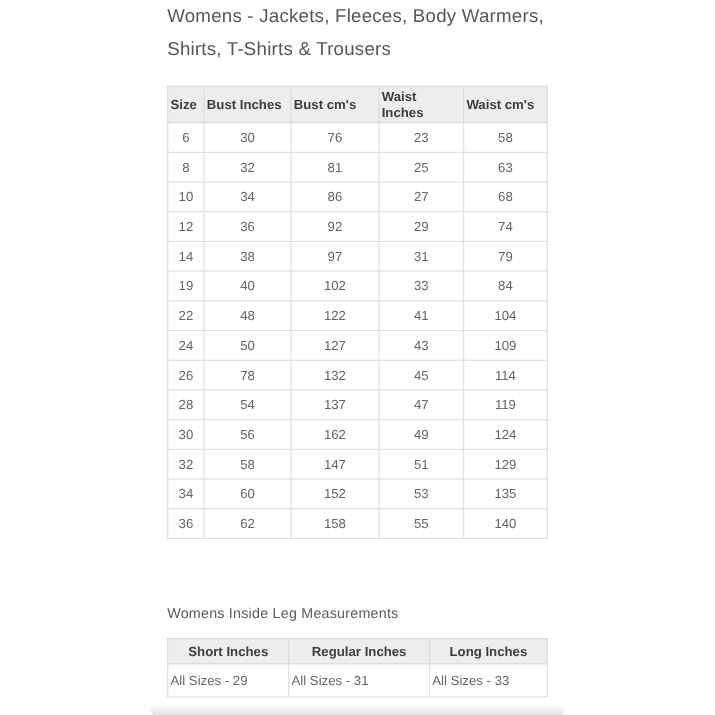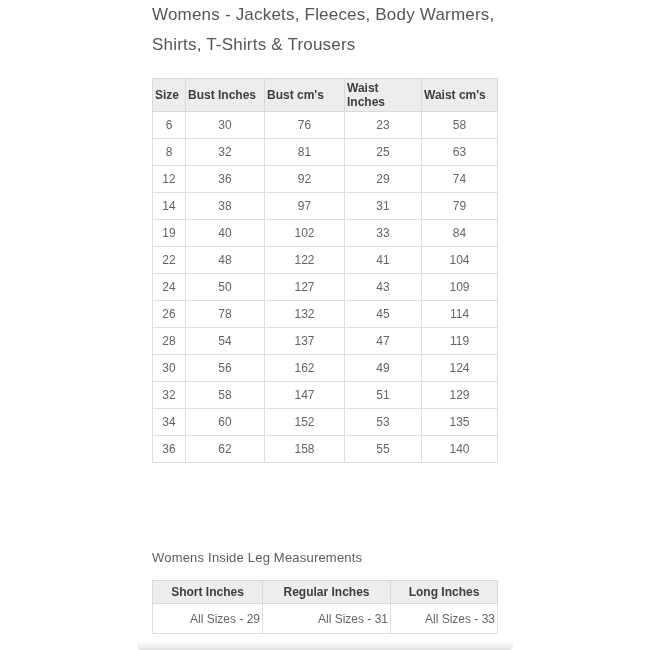--- a/index.html
+++ b/index.html
@@ -81,21 +81,21 @@
     text-align: center;
     height: 23px;
     padding: 2px 2px;
     margin-left: 18px;
   }
   table.leg-table td {
     border: 1px solid #dcdedf;
     font-size: 12px;
     font-weight: 400;
     color: #626466;
-    text-align: right;
+    text-align: left;
     height: 30px;
     padding: 0 2px;
     background: #ffffff;
   }
   col.l-short { width: 110px; }
   col.l-reg   { width: 128px; }
   col.l-long  { width: 107px; }
 
   .bottom-panel-edge {
     position: absolute;
@@ -139,20 +139,27 @@
         <td>58</td>
       </tr>
       <tr>
         <td>8</td>
         <td>32</td>
         <td>81</td>
         <td>25</td>
         <td>63</td>
       </tr>
       <tr>
+        <td>10</td>
+        <td>34</td>
+        <td>86</td>
+        <td>27</td>
+        <td>68</td>
+      </tr>
+      <tr>
         <td>12</td>
         <td>36</td>
         <td>92</td>
         <td>29</td>
         <td>74</td>
       </tr>
       <tr>
         <td>14</td>
         <td>38</td>
         <td>97</td>

